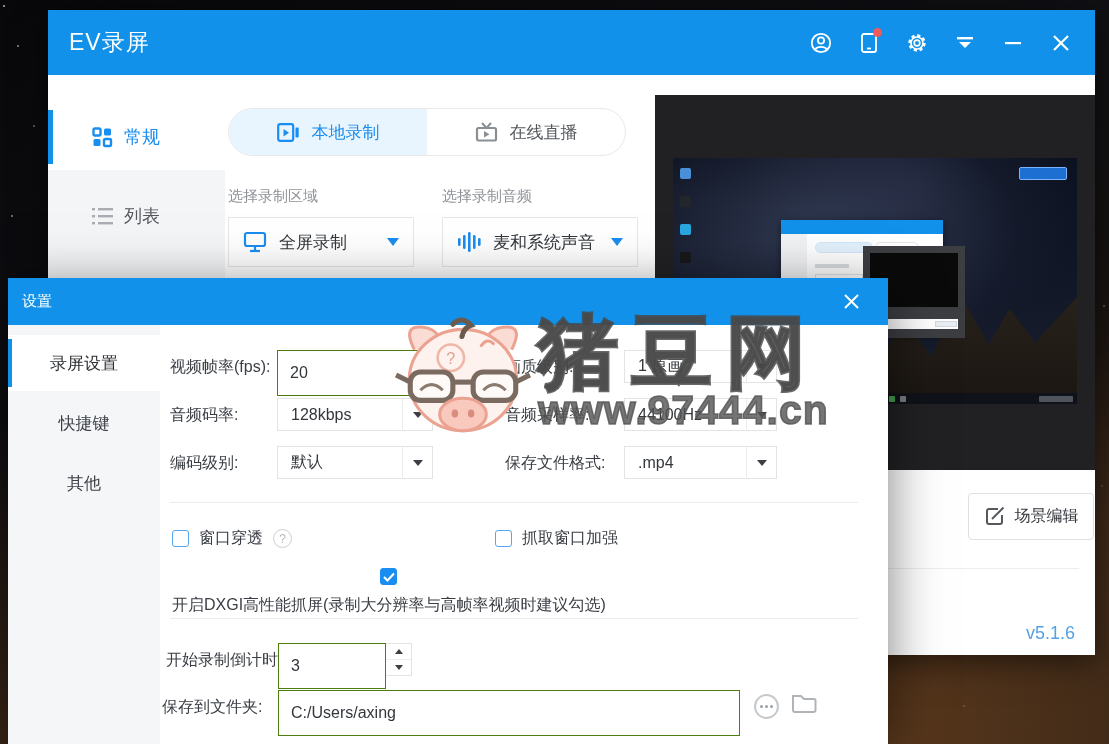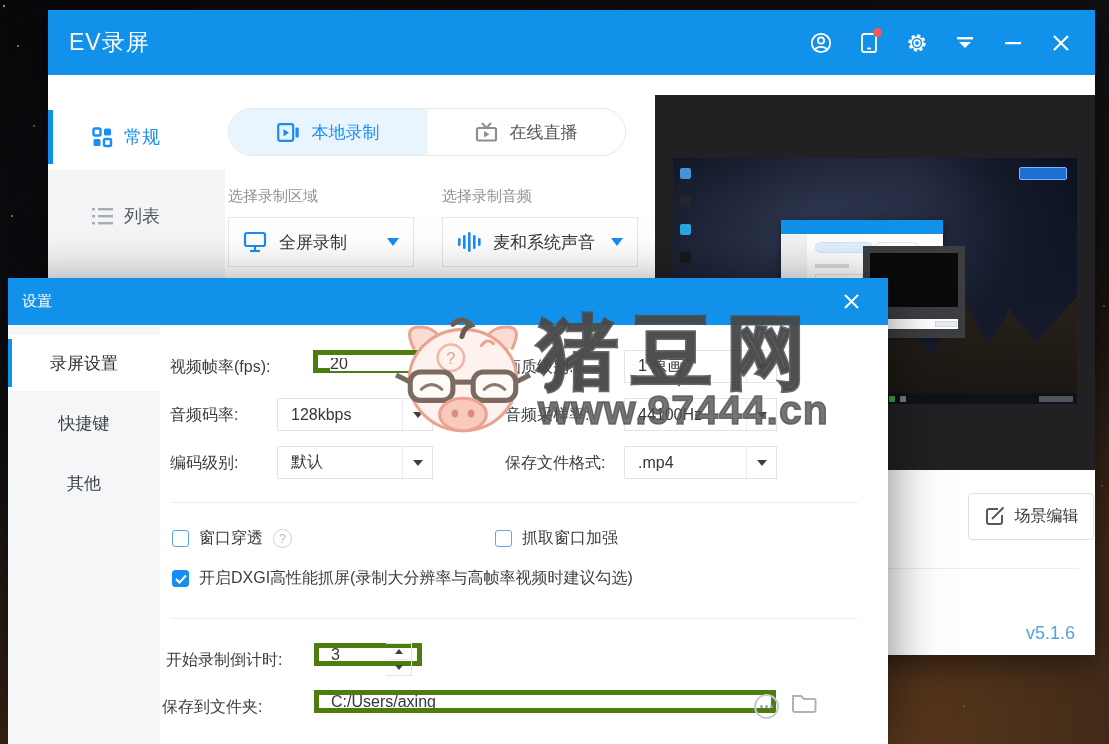--- a/index.html
+++ b/index.html
@@ -116,22 +116,22 @@
     align-items:center; justify-content:center; cursor:pointer; }
   .dlg-body { position:absolute; top:47px; left:0; right:0; bottom:0; display:flex; }
   .dlg-tabs { width:152px; background:#f5f6f8; padding-top:10px; }
   .dlg-tab { height:56px; margin-bottom:4px; display:flex; align-items:center; justify-content:center;
     font-size:17px; color:#3c4046; position:relative; cursor:pointer; }
   .dlg-tab.active { background:#fff; color:#2b2e33; }
   .dlg-tab.active::before { content:""; position:absolute; left:0; top:4px; bottom:4px; width:4px; background:#1191e9; }
   .dlg-form { flex:1; position:relative; background:#fff; }
 
   .f-label { position:absolute; font-size:16px; color:#3a3e44; line-height:33px; height:33px; }
-  .f-input { position:absolute; height:23px; border:5px solid #4d7c0f; background:#fff; font-size:16px;
-    color:#33373c; padding:0 12px; font-family:inherit;margin-left:36px; }
+  .f-input { position:absolute; height:46px; border:1px solid #4d7c0f; background:#fff; font-size:16px;
+    color:#33373c; padding:0 12px; font-family:inherit; }
   .f-select { position:absolute; height:33px; border:1px solid #e3e3e3; background:#fff; display:flex;
     align-items:center; cursor:pointer; }
   .f-select .val { flex:1; font-size:16px; color:#33373c; padding-left:13px; }
   .f-select .arr { width:30px; align-self:stretch; border-left:1px solid #ececec; display:flex;
     align-items:center; justify-content:center; }
   .tri-dn { width:0; height:0; border-left:6px solid transparent; border-right:6px solid transparent; border-top:7px solid #3c3f44; }
   .tri-up { width:0; height:0; border-left:5px solid transparent; border-right:5px solid transparent; border-bottom:6px solid #3c3f44; }
   .tri-dn.sm { border-left-width:5px; border-right-width:5px; border-top-width:6px; }
   .fps-spin { position:absolute; right:6px; top:3px; bottom:3px; width:18px; display:flex;
     flex-direction:column; align-items:center; justify-content:space-between; padding:2px 0; cursor:pointer; }
@@ -143,21 +143,21 @@
   .divider { position:absolute; left:10px; right:30px; height:1px; background:#ededed; }
   .div1 { top:177px; } .div2 { top:293px; }
 
   .cbrow { position:absolute; display:flex; align-items:center; gap:10px; font-size:16px; color:#3a3e44; cursor:pointer; }
   .cb { width:17px; height:17px; border:1px solid #58a6f0; border-radius:3px; background:#fff; flex:none; }
   .cb.checked { background:#1a8df0; border-color:#1a8df0; display:flex; align-items:center; justify-content:center; }
   .help-circle { width:19px; height:19px; border:1px solid #cfcfcf; border-radius:50%; color:#b9b9b9;
     font-size:12px; display:flex; align-items:center; justify-content:center; }
   .cb-through { left:12px; top:203px; }
   .cb-enhance { left:335px; top:203px; }
-  .cb-dxgi { left:12px; top:243px; }
+  .cb-dxgi { left:12px; top:243px;flex-direction:column; }
 
   .cd-spin { position:absolute; left:226px; width:26px; height:33px; border:1px solid #e3e3e3; border-left:none;
     display:flex; flex-direction:column; cursor:pointer; }
   .cd-spin div { flex:1; display:flex; align-items:center; justify-content:center; }
   .cd-spin div:first-child { border-bottom:1px solid #eee; }
   .rowcd { top:318px; } .rowfolder { top:365px; }
   .ellipsis-btn { position:absolute; left:594px; top:369px; width:25px; height:25px; border:2px solid #c6c9cc;
     border-radius:50%; display:flex; align-items:center; justify-content:center; cursor:pointer; }
   .ellipsis-btn i { width:3px; height:3px; border-radius:50%; background:#9aa0a5; margin:0 1px; display:block; }
   .folder-btn { position:absolute; left:630px; top:366px; cursor:pointer; }

